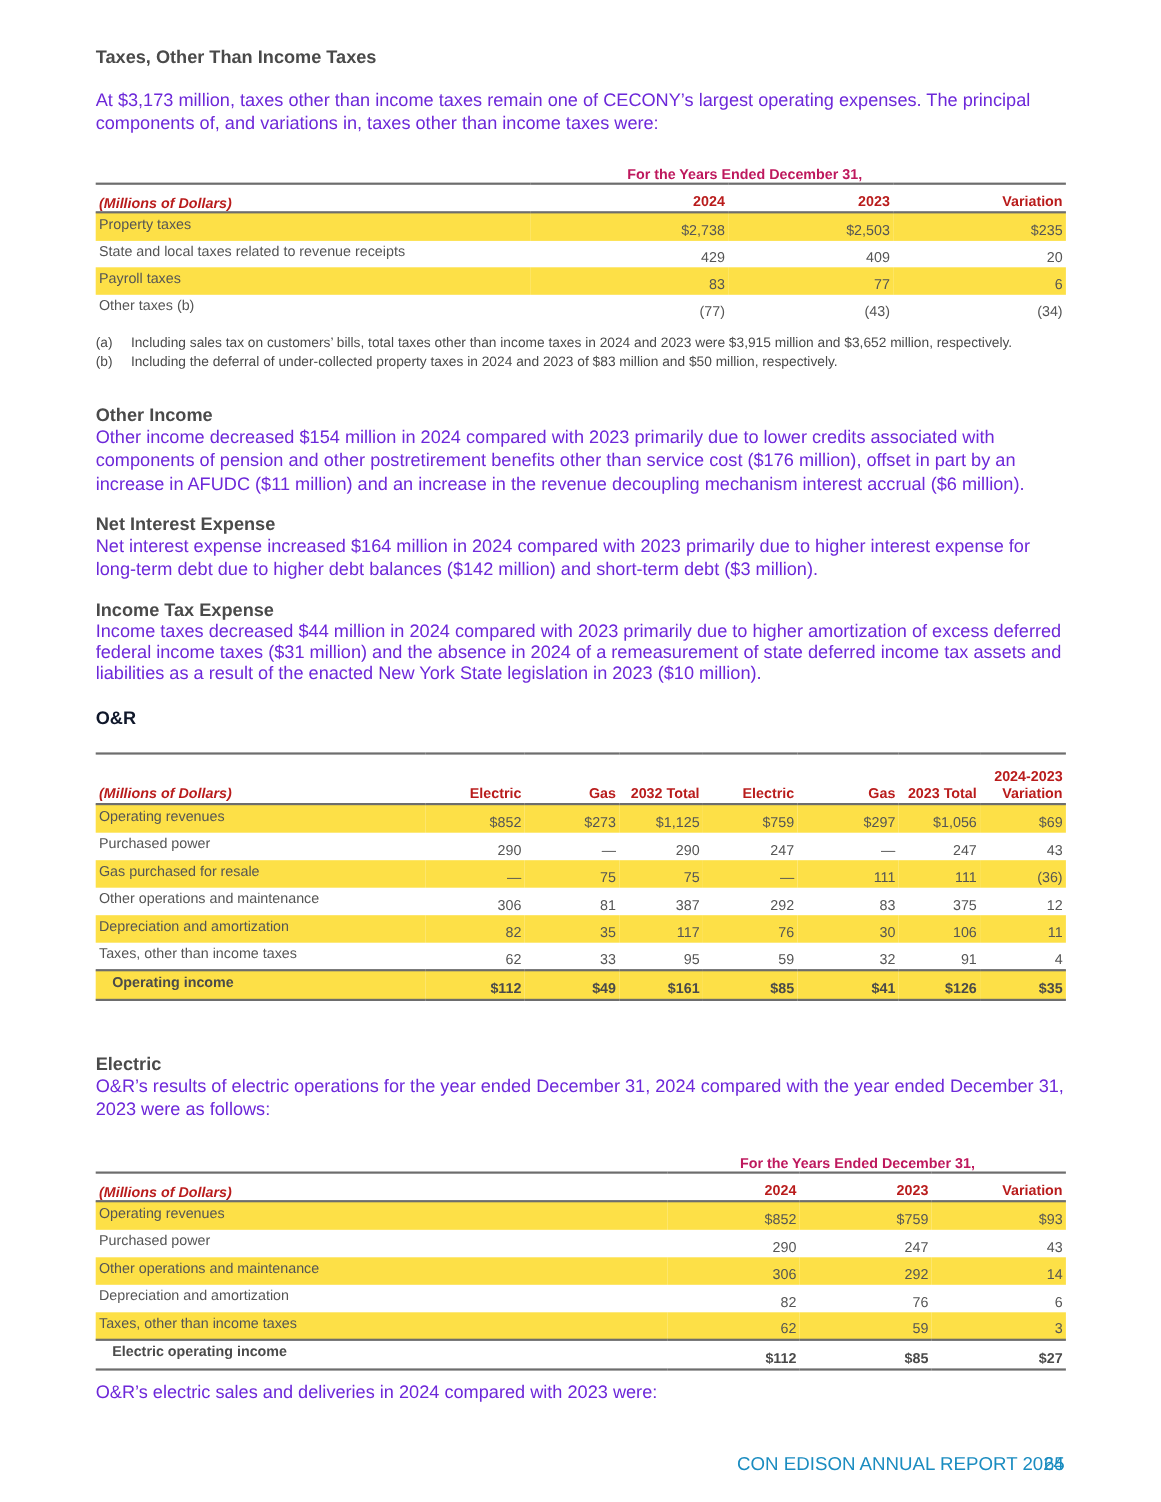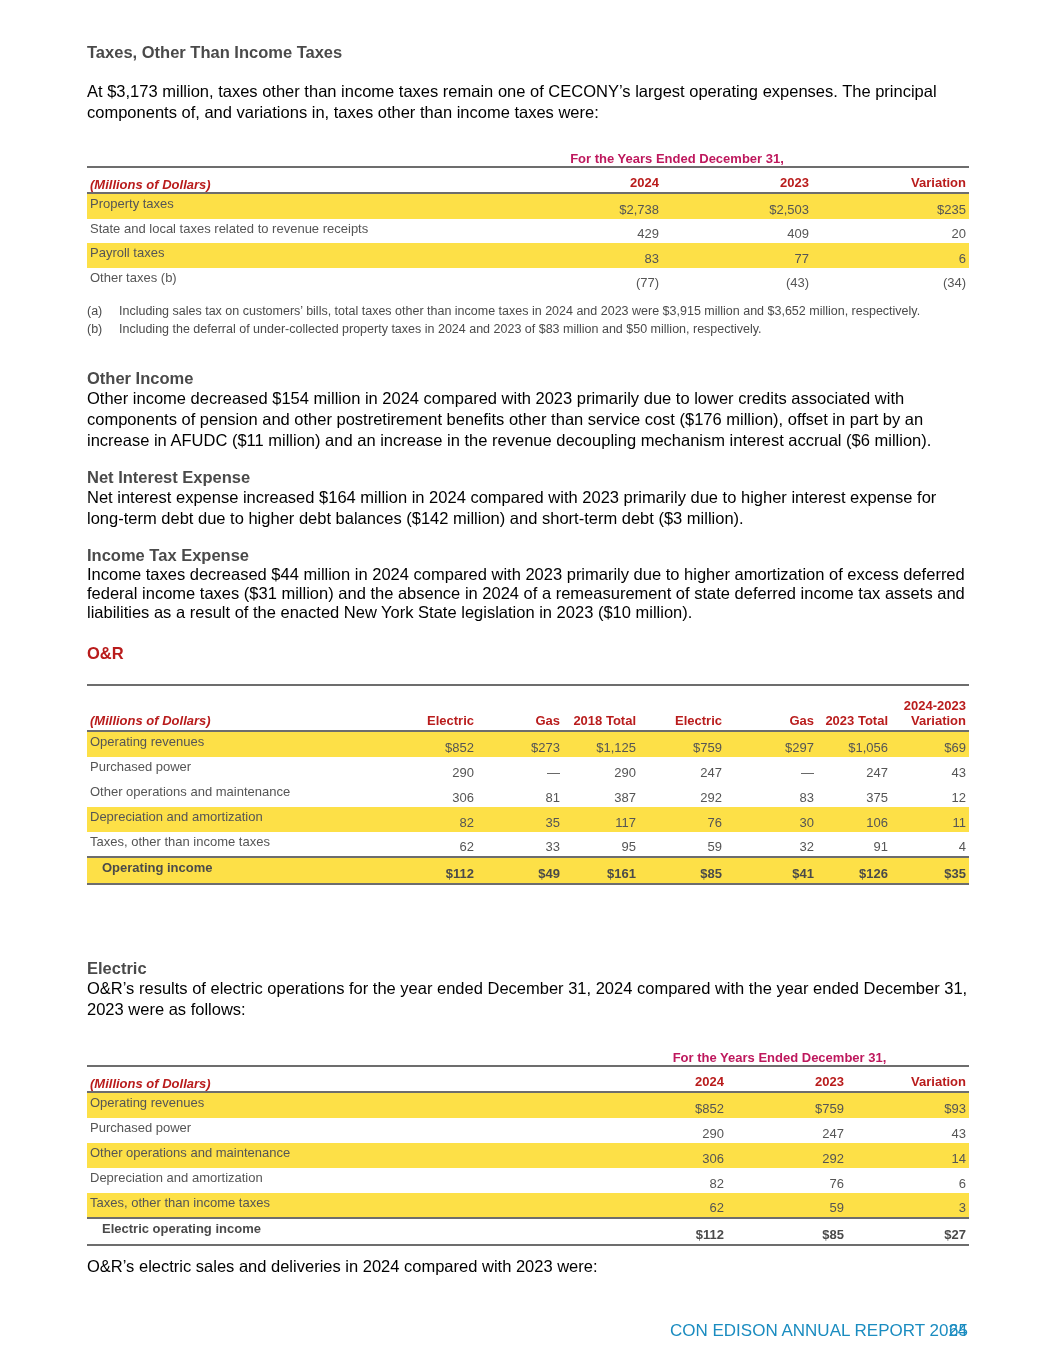--- a/index.html
+++ b/index.html
@@ -2,22 +2,22 @@
 <html><head>
 <meta charset="utf-8">
 <style>
   html, body { margin: 0; padding: 0; background: #ffffff; }
   body {
     width: 1055px; height: 1365px; position: relative; overflow: hidden;
     font-family: "Liberation Sans", sans-serif; color: #4a4a4a;
   }
   .page { position: absolute; left: 87px; top: 0; width: 882px; }
   .h-sec { font-weight: bold; font-size: 16.5px; color: #4a4a4a; margin: 0; }
-  .h-blue { font-weight: bold; font-size: 16.5px; color: #b91c1c; margin: 0; }
-  .para { font-size: 16.5px; line-height: 21px; color: #000000; margin: 0; }
+  .h-blue { font-weight: bold; font-size: 16.5px; color: #0f172a; margin: 0; }
+  .para { font-size: 16.5px; line-height: 21px; color: #6d28d9; margin: 0; }
   .abs { position: absolute; left: 0; width: 882px; }
 
   table { border-collapse: collapse; width: 100%; font-size: 13px; color: #555; }
   td, th { padding: 0 3px; height: 22.5px; vertical-align: bottom; }
   th { font-weight: bold; color: #b91c1c; }
   .lbl { text-align: left; vertical-align: top; padding-top: 2px; }
   .num { text-align: right; padding-bottom: 2px; }
   .shade { background: #fde047; }
   .hdr-row th { border-bottom: 2px solid #6d6d6d; }
   .top-rule { border-top: 2px solid #6d6d6d; }
@@ -128,21 +128,21 @@
         <col style="width:86px">
           <col style="width:92px">
           <col style="width:74px">
           <col style="width:78px">
       </colgroup>
       <tbody>
       <tr class="hdr-row">
         <th class="lbl ital top-rule" style="vertical-align:bottom; height:40px; padding-bottom:2px;">(Millions of Dollars)</th>
         <th class="num top-rule">Electric</th>
         <th class="num top-rule">Gas</th>
-        <th class="num top-rule" style="line-height:15px;">2018 Total</th>
+        <th class="num top-rule" style="line-height:15px;">2032 Total</th>
         <th class="num top-rule">Electric</th>
         <th class="num top-rule">Gas</th>
         <th class="num top-rule" style="line-height:15px;">2023 Total</th>
         <th class="num top-rule" style="line-height:15px;">2024-2023 Variation</th>
       </tr>
       <tr class="shade" style="height:25px">
         <td class="lbl">Operating revenues</td>
         <td class="num">$852</td>
         <td class="num">$273</td>
         <td class="num">$1,125</td>
@@ -153,20 +153,30 @@
       </tr>
       <tr style="height:25px">
         <td class="lbl">Purchased power</td>
         <td class="num">290</td>
         <td class="num">—</td>
         <td class="num">290</td>
         <td class="num">247</td>
         <td class="num">—</td>
         <td class="num">247</td>
         <td class="num">43</td>
+      </tr>
+      <tr class="shade" style="height:25px">
+        <td class="lbl">Gas purchased for resale</td>
+        <td class="num">—</td>
+        <td class="num">75</td>
+        <td class="num">75</td>
+        <td class="num">—</td>
+        <td class="num">111</td>
+        <td class="num">111</td>
+        <td class="num">(36)</td>
       </tr>
       <tr style="height:25px">
         <td class="lbl">Other operations and maintenance</td>
         <td class="num">306</td>
         <td class="num">81</td>
         <td class="num">387</td>
         <td class="num">292</td>
         <td class="num">83</td>
         <td class="num">375</td>
         <td class="num">12</td>

